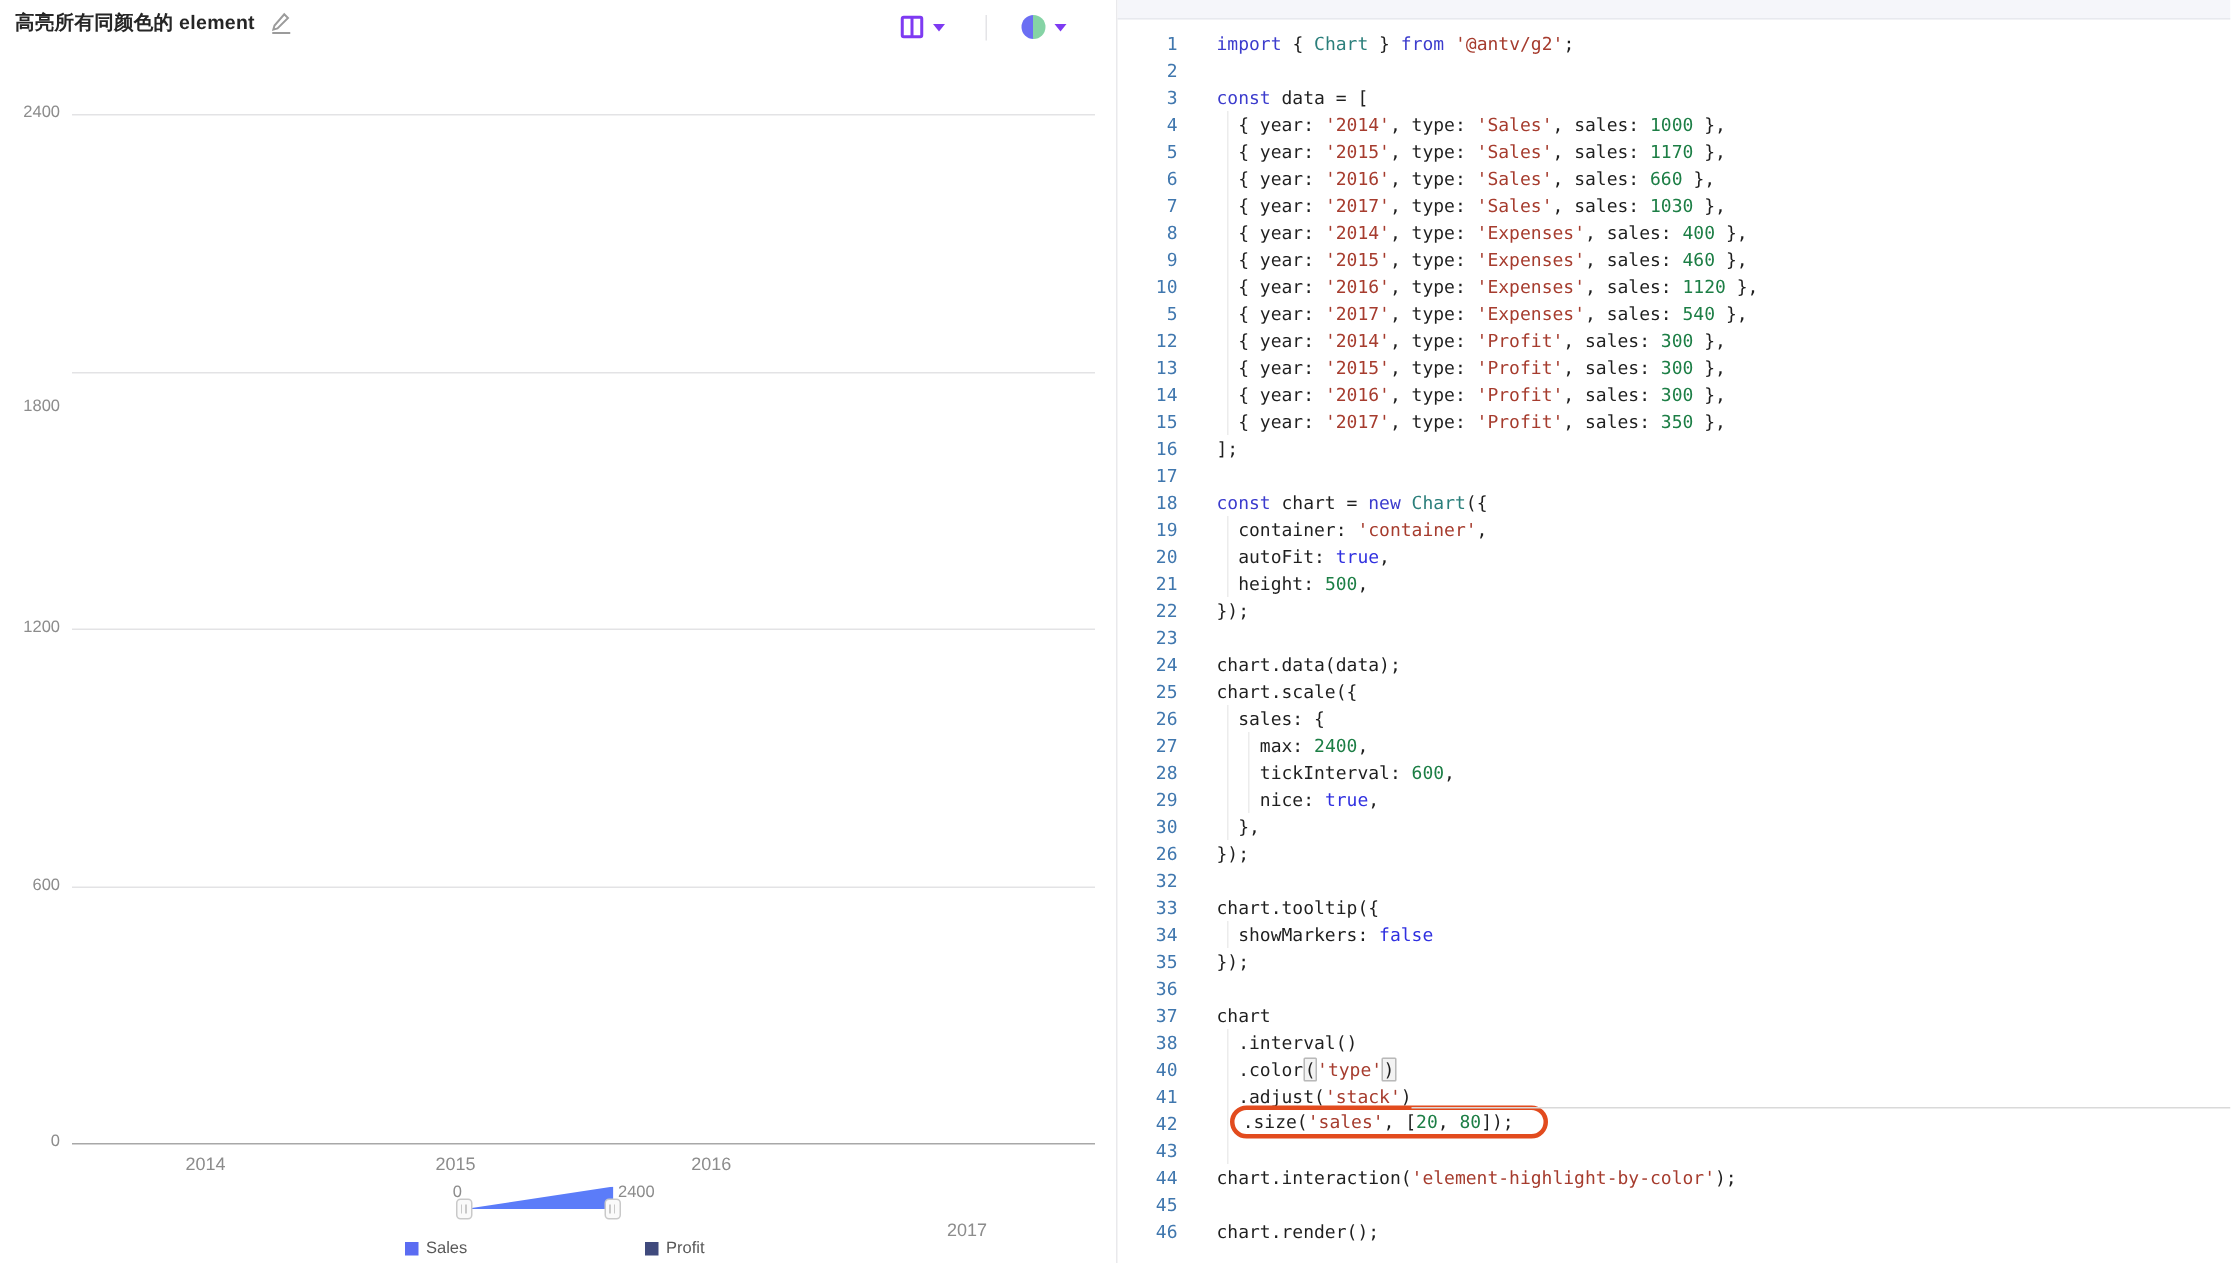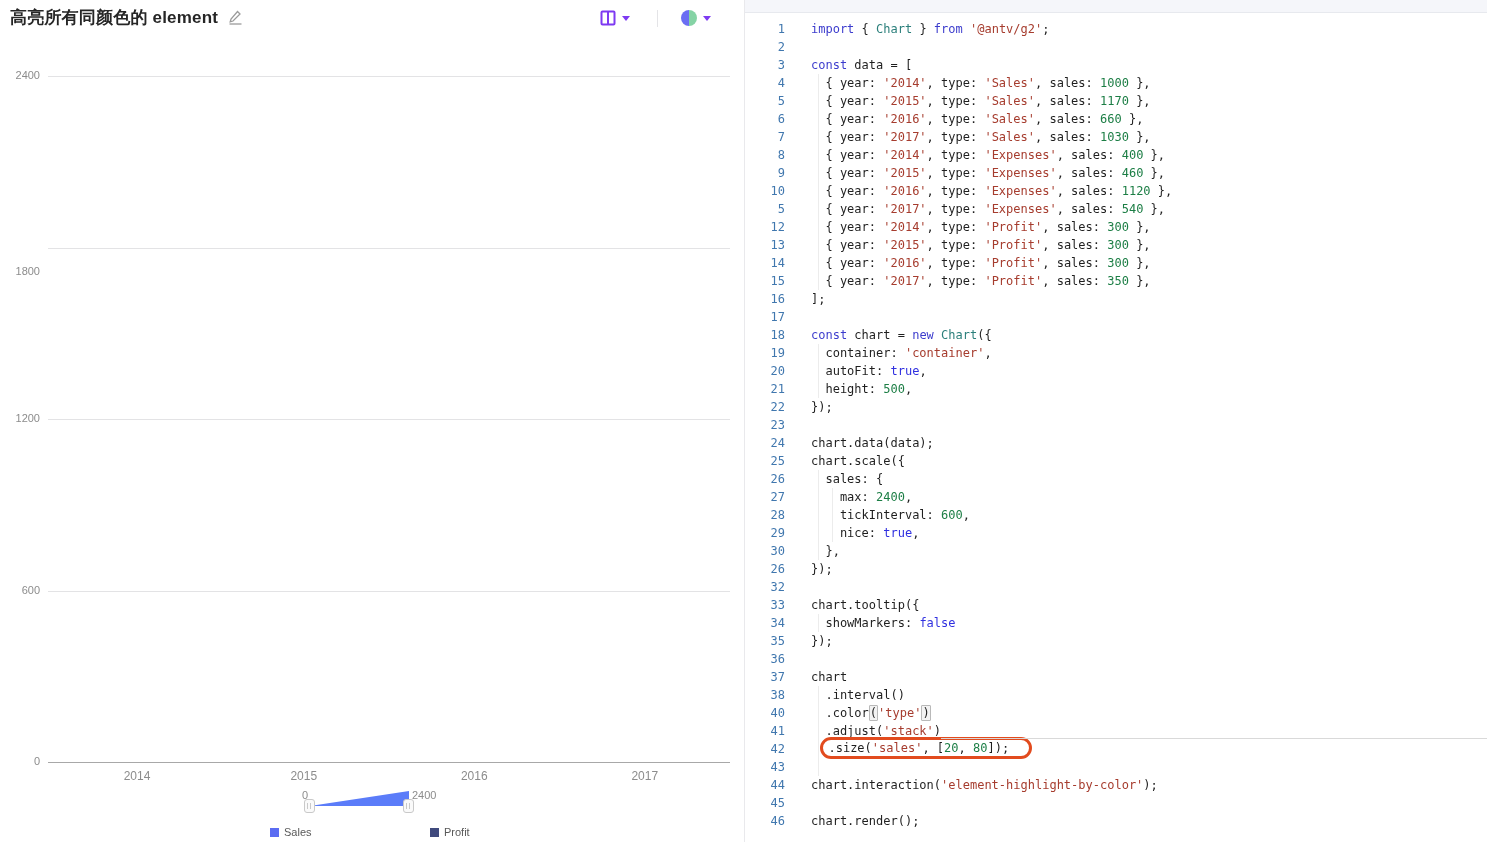--- a/index.html
+++ b/index.html
@@ -6,21 +6,21 @@
   html,body { margin:0; padding:0; }
   body {
     width:1487px; height:842px; position:relative; overflow:hidden;
     background:#ffffff; font-family:"Liberation Sans","DejaVu Sans",sans-serif;
   }
 
   
   .left-panel { position:absolute; left:0; top:0; width:744px; height:842px; background:#fff; }
 
   .title-row { position:absolute; left:10px; top:6px; display:flex; align-items:center; gap:9px; }
-  .page-title { margin:0; font-size:17px; font-weight:700; color:#262626; letter-spacing:.2px; }
+  .page-title { margin:0; font-size:13px; font-weight:700; color:#262626; letter-spacing:.2px; }
   .edit-icon { width:17px; height:17px; display:inline-block; }
 
   .btn { position:absolute; top:10px; display:flex; align-items:center; gap:6px; background:none; border:none; padding:0; cursor:pointer; }
   .btn-layout { left:600px; }
   .btn-theme { left:681px; }
   .caret { width:0; height:0; border-left:4px solid transparent; border-right:4px solid transparent; border-top:5px solid #7e3af2; }
   .layout-glyph { width:16px; height:16px; }
   .theme-glyph { width:16px; height:16px; border-radius:50%;
     background:linear-gradient(90deg,#6b6ef3 0,#6b6ef3 50%,#85d3a5 50%,#85d3a5 100%); }
   .toolbar-divider { position:absolute; left:657px; top:10px; width:1px; height:17px; background:#e4e4e7; }
@@ -76,21 +76,21 @@
       <div class="y-label" style="top: 584px;">600</div>
       <div class="gridline" style="top: 419px;"></div>
       <div class="y-label" style="top: 412px;">1200</div>
       <div class="gridline" style="top: 248px;"></div>
       <div class="y-label" style="top: 241px; margin-top: 24px;">1800</div>
       <div class="gridline" style="top: 76px;"></div>
       <div class="y-label" style="top: 69px;">2400</div>
       <div class="x-label" style="left: 115px;">2014</div>
       <div class="x-label" style="left: 281.75px;">2015</div>
       <div class="x-label" style="left: 452.25px;">2016</div>
-      <div class="x-label" style="left: 622.75px;">2017</div>
+      <div class="x-label" style="left: 622.75px; margin-top: 44px;">2017</div>
       <div class="size-ramp" style="background: rgb(91, 124, 249);"></div>
       <div class="size-min">0</div>
       <div class="size-max">2400</div>
       <div class="slider-handle" style="left: 304px;"></div>
       <div class="slider-handle" style="left: 403px;"></div>
       <div class="legend-item" style="left: 270px;">
         <span class="legend-swatch" style="background: rgb(91, 108, 242);"></span>
         <span class="legend-label">Sales</span>
       </div>
       <div class="legend-item" style="left: 341px; margin-top: 41px;">

